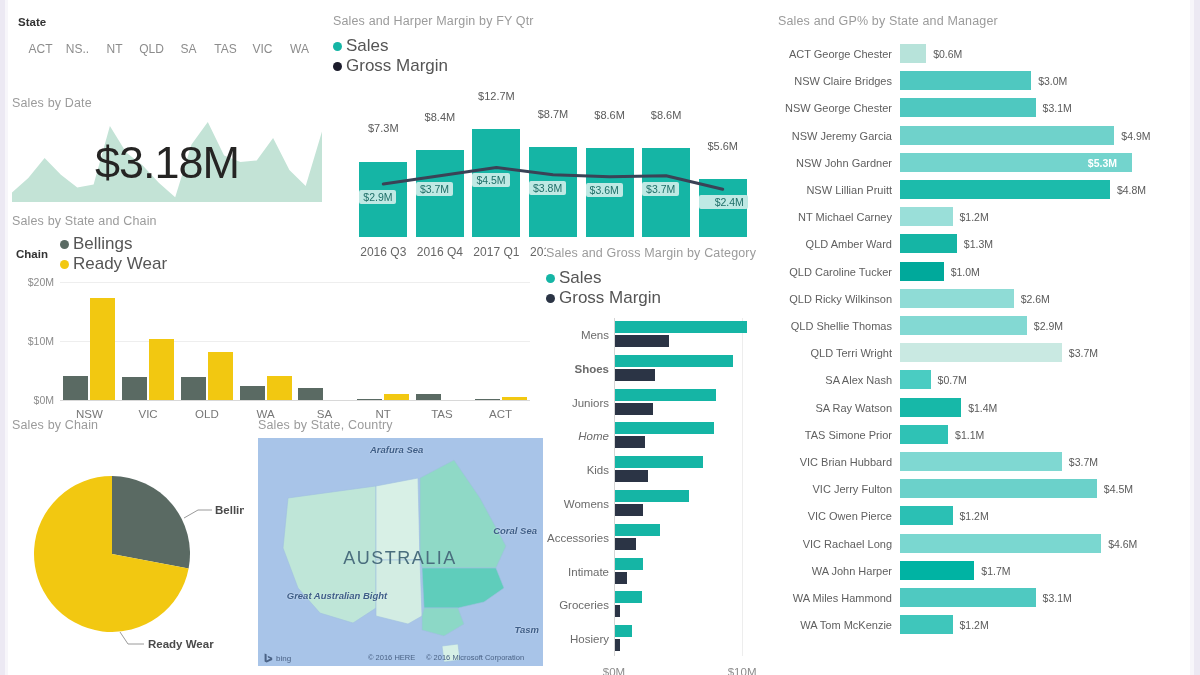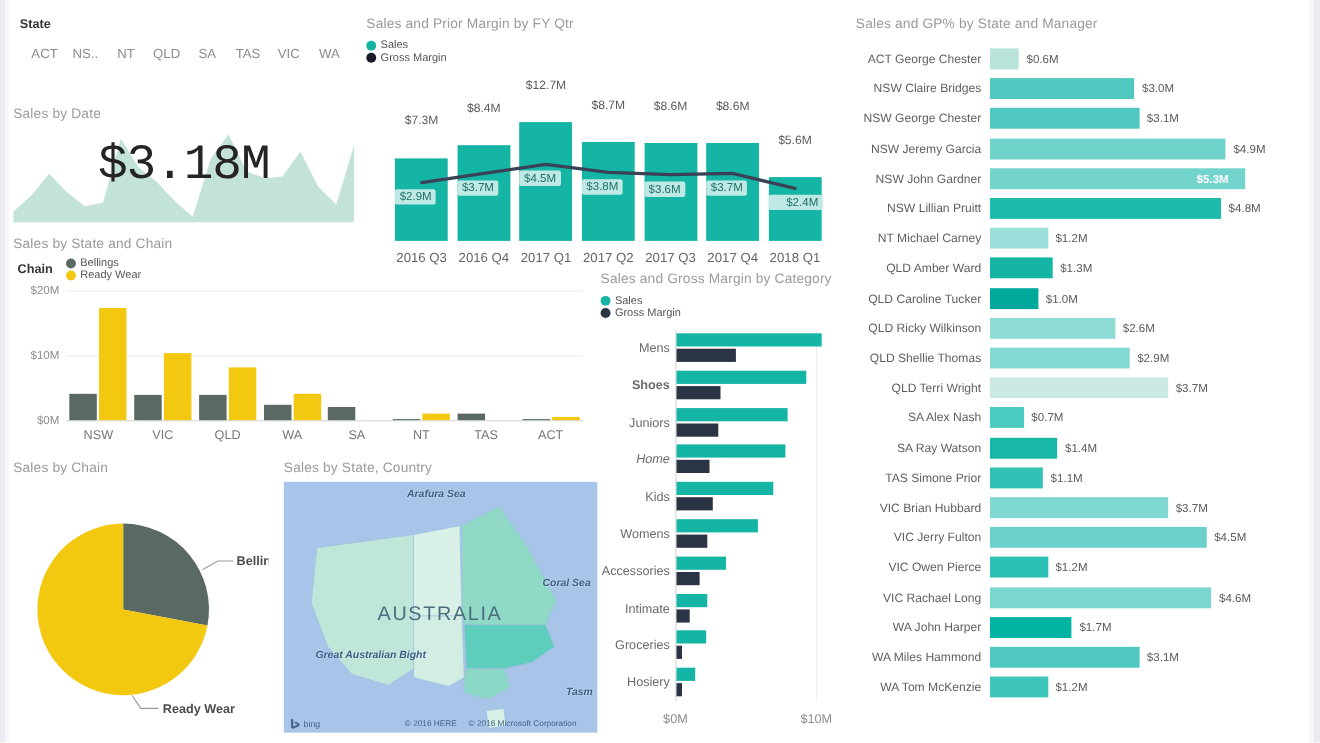--- a/index.html
+++ b/index.html
@@ -35,32 +35,32 @@
   #slicer .slicer-item {
     font-size: 12px; color: #8c8c8c; width: 37px; text-align: center;
     cursor: pointer;
   }
 
   
   #kpi { left: 12px; top: 96px; width: 320px; height: 112px; }
   #kpi .kpi-wrap { position: relative; width: 310px; height: 92px; margin-top: 4px; }
   #kpi svg { position:absolute; left:0; top:0; }
   #kpi .kpi-value {
-    position: absolute; left: 0; top: 11px; width: 310px; text-align: center;
+    position: absolute; left: 0; top: 23px; width: 310px; text-align: center;
     font-size: 45px; color: #252423; font-weight: 300;
-    font-family: Liberation Mono, monospace; letter-spacing: -1px;
+    font-family: Liberation Sans, sans-serif; letter-spacing: -1px;
   }
 
   
   #colchart { left: 12px; top: 214px; width: 528px; height: 198px; }
   #colchart .legend { display:flex; align-items:center; margin-top:6px; padding-left:4px; }
   #colchart .legend .lg-label { font-size: 11.5px; font-weight: 700; color:#333; margin-right: 12px; }
   .lg-item { display:flex; align-items:center; margin-right: 12px; }
   .lg-dot { width: 9px; height: 9px; border-radius: 50%; margin-right: 4px; display:inline-block; }
-  .lg-txt { font-size: 10px; color: #555; text-align: center; }
+  .lg-txt { font-size: 17px; color: #555; text-align: center; }
   #colchart .plot { position:relative; margin-top: 8px; width: 520px; height: 148px; }
 
   .axis-lbl { position:absolute; font-size: 10.5px; color: #8c8c8c; }
   .gridline { position:absolute; height:1px; background:#eeeeee; }
   .baseline { position:absolute; height:1px; background:#d8d8d8; }
 
   .bar { position:absolute; bottom:0; }
   .cat-lbl { position:absolute; font-size: 11.5px; color: #777; text-align:center; }
 
   
@@ -219,21 +219,21 @@
           <path d="M0.6 0.4 L2.6 1.2 L2.6 7.6 L6.4 5.6 L4.3 4.7 L3.5 2.7 L8.2 4.7 L8.2 7.0 L2.6 9.6 L0.6 8.6 Z" fill="#4a6285"></path>
         </svg>
         <span style="margin-left:3px;">bing</span>
       </div>
       <div class="map-attr" style="left:110px;">© 2016 HERE</div>
       <div class="map-attr" style="left:168px;">© 2016 Microsoft Corporation</div>
     </div>
   </div>
 
   <div class="tile" id="qtr">
-    <div class="tile-title">Sales and Prior Margin by FY Qtr</div>
+    <div class="tile-title">Sales and Harper Margin by FY Qtr</div>
     <div class="legend" style="margin-top:8px;" id="qtr-legend">
         <span class="lg-item">
           <span class="lg-dot" style="background: rgb(21, 181, 165);"></span>
           <span class="lg-txt">Sales</span>
         </span>
         <span class="lg-item">
           <span class="lg-dot" style="background: rgb(27, 27, 43);"></span>
           <span class="lg-txt">Gross Margin</span>
         </span>
       </div>

